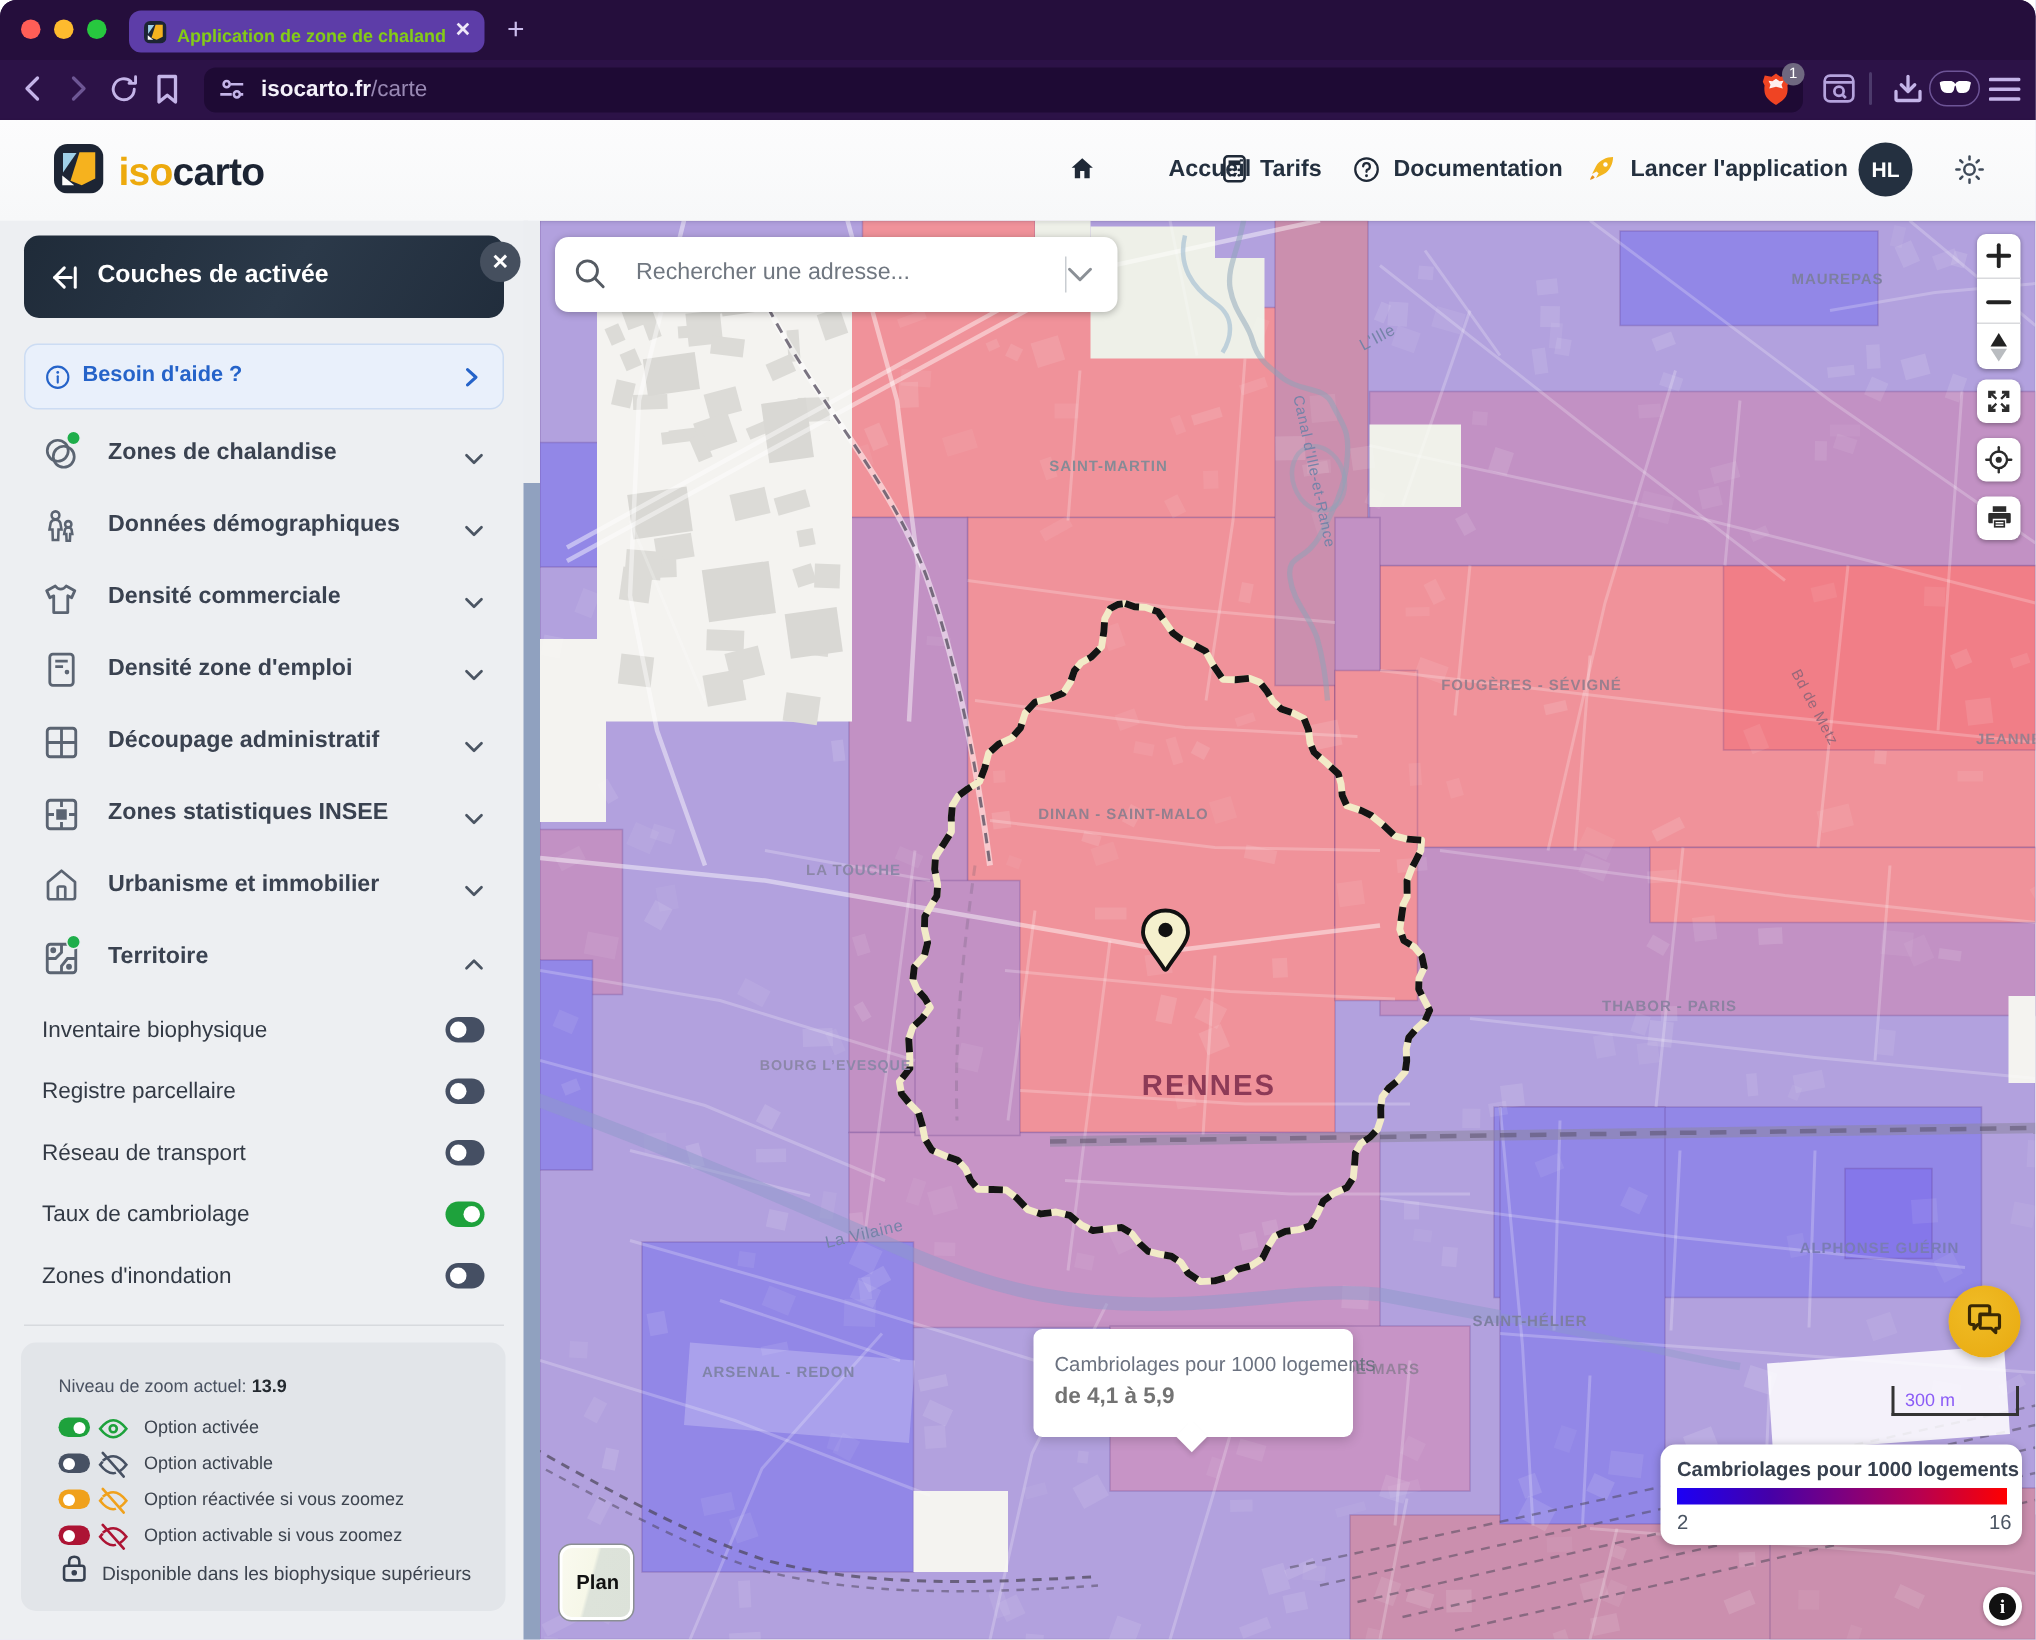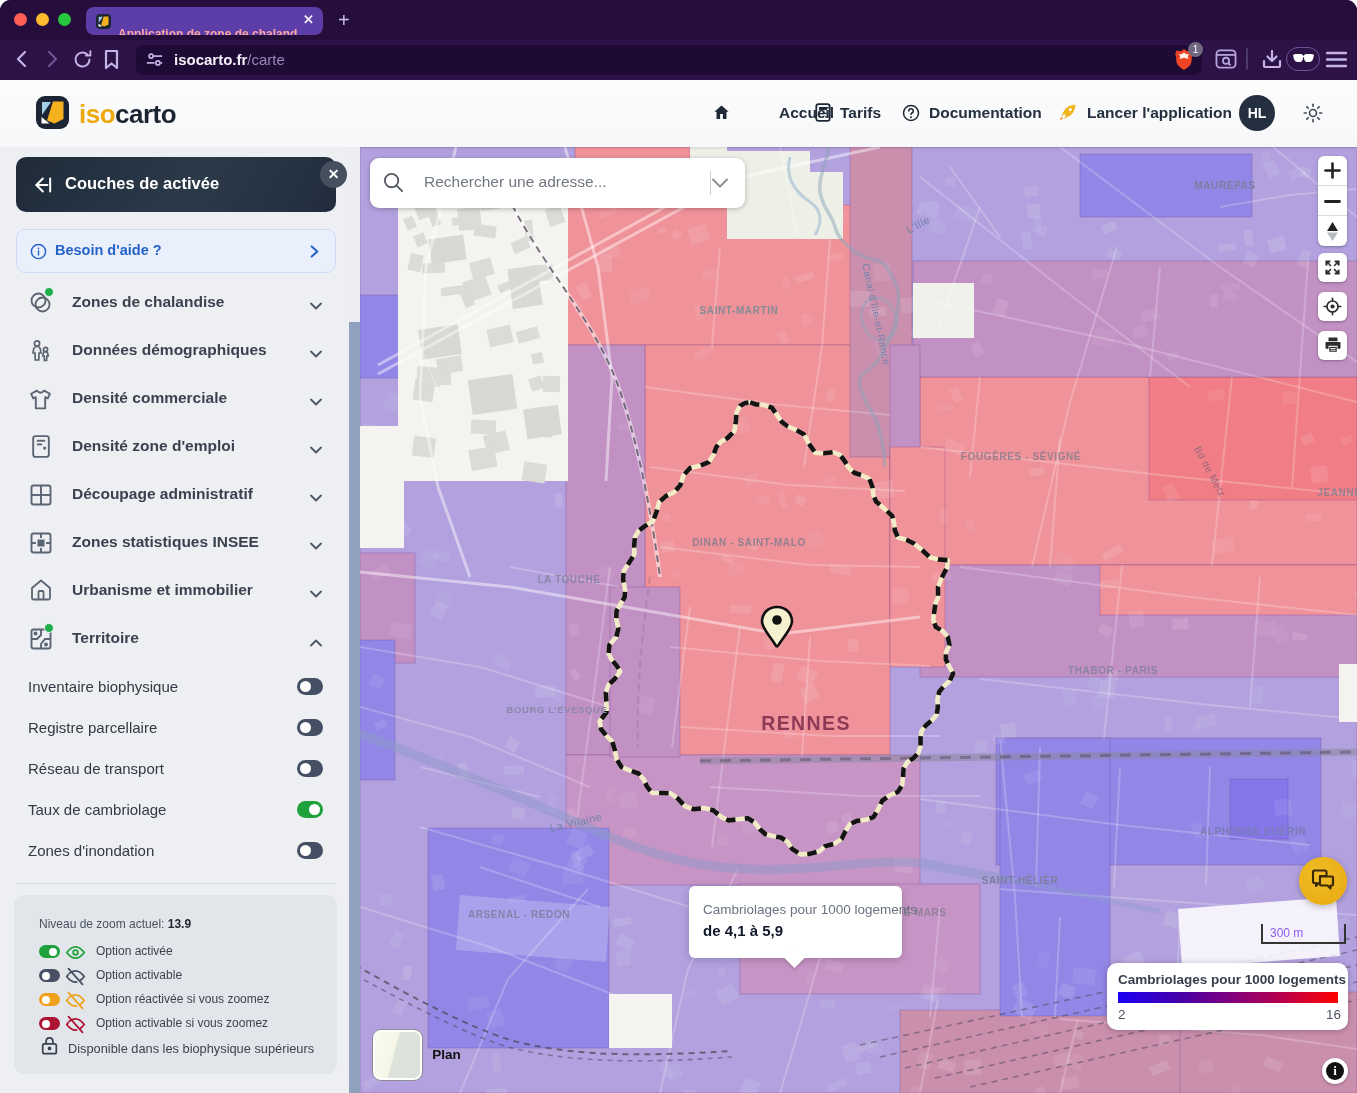--- a/index.html
+++ b/index.html
@@ -6,21 +6,21 @@
   html,body { width:1357px; height:1093px; overflow:hidden; background:#fff;
     font-family:"Liberation Sans", sans-serif; }
   
   #chrome { position:absolute; left:0; top:0; width:1357px; height:80px;
     background:#2c1247; border-radius:11px 11px 0 0; }
   #tabbar { position:absolute; left:0; top:0; width:1357px; height:40px;
     background:#250e3c; border-radius:11px 11px 0 0; }
   .tl { position:absolute; top:13px; width:13px; height:13px; border-radius:50%; }
   #tab { position:absolute; left:86px; top:7px; width:237px; height:28px;
     background:#5d3da8; border-radius:8px; overflow:hidden; }
-  #tab .title { position:absolute; left:32px; top:20px; font-size:12px; color:#fca5a5;
+  #tab .title { position:absolute; left:32px; top:10px; font-size:12px; color:#84cc16;
     font-weight:700; white-space:nowrap; width:180px; overflow:hidden; }
   #tab .close { position:absolute; right:9px; top:5px; color:#efe9f8; font-size:13px; font-weight:700;}
   #newtab { position:absolute; left:338px; top:9px; font-size:20px; color:#cbbcec; font-weight:400;}
   #toolbar { position:absolute; left:0; top:40px; width:1357px; height:40px; background:#2c1247; }
   #urlpill { position:absolute; left:136px; top:45px; width:1066px; height:30px;
     background:#1e0a34; border-radius:8px; }
   #urltext { position:absolute; left:174px; top:51px; font-size:15px; font-weight:700; color:#f4f1f9; }
   #urltext span { color:#9989b4; font-weight:400; }
   .cicon { position:absolute; color:#bfaee4; }
   
@@ -67,40 +67,40 @@
   
   #search { position:absolute; left:370px; top:158px; width:375px; height:50px; background:#fff;
     border-radius:9px; box-shadow:0 1px 5px rgba(0,0,0,.25); }
   #search .ph { position:absolute; left:54px; top:15px; font-size:15.5px; color:#707780; }
   #search .dv { position:absolute; left:340px; top:13px; width:1px; height:24px; background:#c9cdd2; }
   .mapbtn { position:absolute; left:1318px; width:29px; background:#fff; border-radius:6px;
     box-shadow:0 1px 3px rgba(0,0,0,.3); }
   #tooltip { position:absolute; left:689px; top:886px; width:213px; height:72px; background:#fff;
     border-radius:6px; box-shadow:0 2px 8px rgba(0,0,0,.18); }
   #tooltip .l1 { position:absolute; left:14px; top:16px; font-size:13.5px; color:#6b7280; }
-  #tooltip .l2 { position:absolute; left:14px; top:36px; font-size:15px; font-weight:700; color:#0f172a; }
+  #tooltip .l2 { position:absolute; left:14px; top:36px; font-size:15px; font-weight:700; color:#737373; }
   #tooltip .ptr { position:absolute; left:98px; top:64px; width:15px; height:15px; background:#fff;
     transform:rotate(45deg); box-shadow:2px 2px 3px rgba(0,0,0,.1); }
   #maplegend { position:absolute; left:1107px; top:963px; width:241px; height:67px; background:#fff;
     border-radius:10px; box-shadow:0 1px 6px rgba(0,0,0,.25); }
   #maplegend .t { position:absolute; left:11px; top:9px; font-size:13.5px; font-weight:700; color:#37404e; }
   #maplegend .bar { position:absolute; left:11px; top:29px; width:220px; height:11px;
     background:linear-gradient(90deg,#1c00f5 0%, #4500a8 28%, #7c0080 50%, #b8004f 74%, #ff0000 100%); }
   #maplegend .n { position:absolute; top:44px; font-size:13.5px; color:#4b5563; }
   #scalebar { position:absolute; left:1261px; top:924px; width:85px; height:20px;
     border-left:2px solid #333; border-right:2px solid #333; border-bottom:2px solid #333; }
   #scalebar .t { position:absolute; left:7px; top:2px; font-size:12px; color:#8b5cf6; }
   #chatbtn { position:absolute; left:1299px; top:857px; width:48px; height:48px; border-radius:50%;
     background:radial-gradient(circle at 40% 35%, #f0bc26, #e8a90f); box-shadow:0 2px 6px rgba(0,0,0,.25); }
   #infobtn { position:absolute; left:1322px; top:1058px; width:26px; height:26px; border-radius:50%;
     background:#fff; box-shadow:0 1px 3px rgba(0,0,0,.3); }
   #planbtn { position:absolute; left:372px; top:1029px; width:51px; height:52px; border-radius:9px;
     border:1px solid #8b8f94; box-shadow:inset 0 0 0 2px #fff;
     background:linear-gradient(105deg,#fafaf0 0%, #f6f7e8 42%, #dde3da 46%, #dce2d9 100%); }
-  #planbtn .t { position:absolute; left:0; width:51px; top:17px; text-align:center; font-size:13.5px; font-weight:700; color:#111;margin-left:48px; }
+  #planbtn .t { position:absolute; left:0; width:51px; top:17px; text-align:center; font-size:13.5px; font-weight:700; color:#111; }
 </style>
 </head>
 <body>
 
 <div id="map"><svg width="997" height="946" viewBox="0 0 997 946">
       <rect x="0" y="0" width="997" height="946" fill="#f4f3f0"></rect>
       <rect x="0" y="0" width="997" height="946" fill="#b2a1de" stroke="rgba(90,50,130,0.25)" stroke-width="1"></rect>
       <rect x="215" y="0" width="115" height="58" fill="#f0929a" stroke="rgba(90,50,130,0.25)" stroke-width="1"></rect>
       <rect x="206" y="58" width="324" height="140" fill="#f0929a" stroke="rgba(90,50,130,0.25)" stroke-width="1"></rect>
       <rect x="285" y="198" width="245" height="410" fill="#f0929a" stroke="rgba(90,50,130,0.25)" stroke-width="1"></rect>

